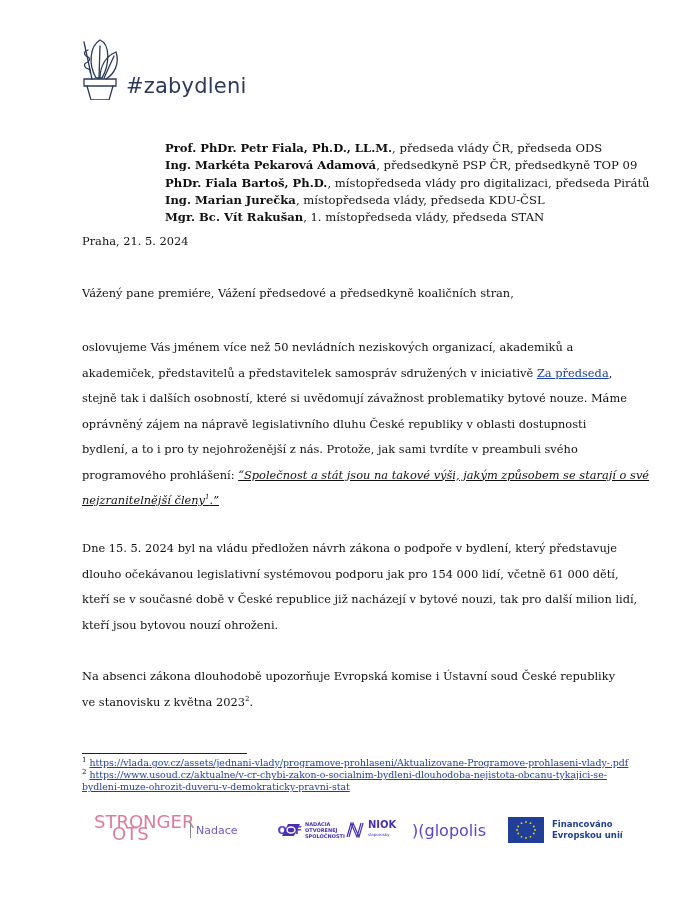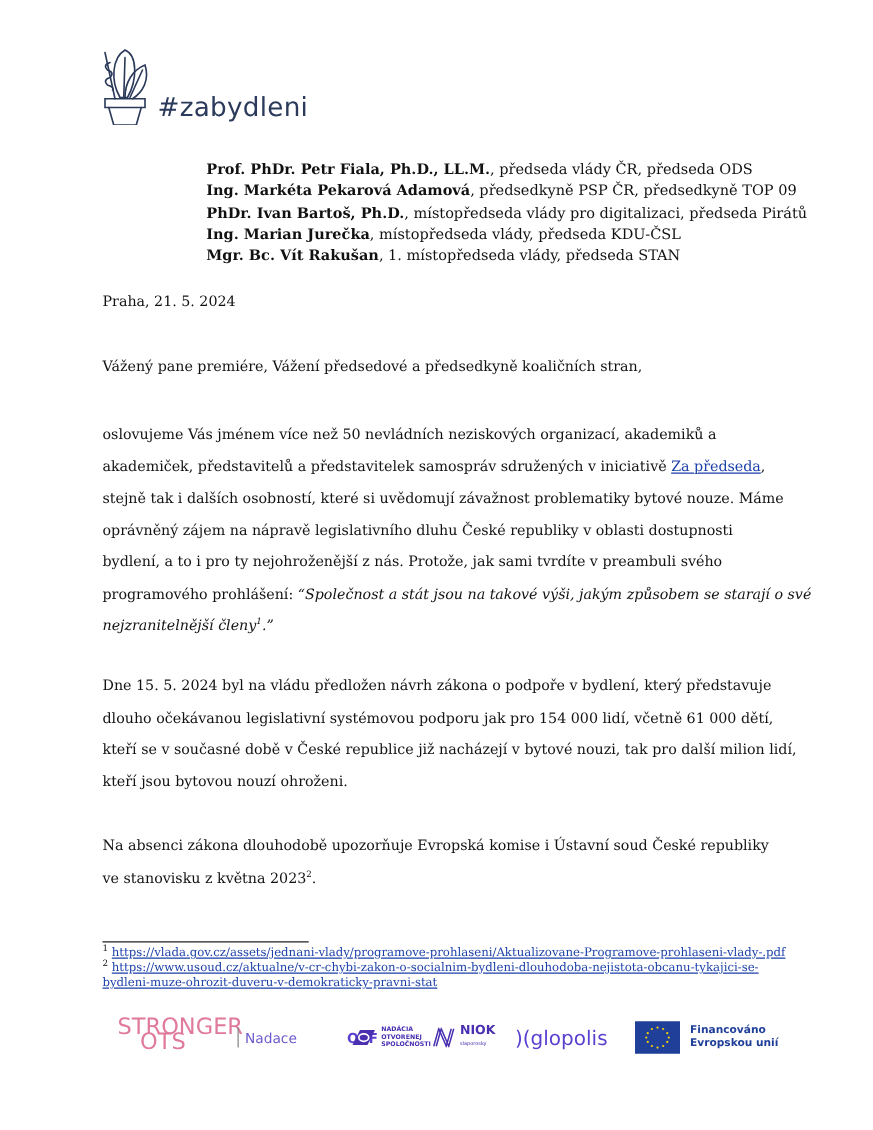--- a/index.html
+++ b/index.html
@@ -2,27 +2,27 @@
 <html><head>
 <meta charset="utf-8">
 <style>
   html, body { margin: 0; padding: 0; background: #ffffff; }
   body { width: 698px; height: 904px; position: relative; overflow: hidden;
          font-family: "DejaVu Serif", serif; color: #111; }
   .logo { position: absolute; left: 78px; top: 34px; display: flex; align-items: flex-end; justify-content: space-between; }
   .logo svg { display: block; }
   .logo-text { font-family: "DejaVu Sans", sans-serif; font-size: 21px; color: #2b3a5a;
                margin-left: 6px; margin-bottom: 2px; letter-spacing: 0.2px; }
-  .recipients { position: absolute; left: 165px; top: 127px; font-size: 11.6px; line-height: 17.3px; }
+  .recipients { position: absolute; left: 165px; top: 140px; font-size: 11.6px; line-height: 17.3px; }
   .recipients .name { font-weight: bold; }
   .recipients div { white-space: nowrap; }
   .para { position: absolute; left: 82px; font-size: 11.4px; line-height: 25.5px; width: 540px; }
   .para .line { white-space: nowrap; }
   .link { color: #1a3fa8; text-decoration: underline; }
-  .quote { font-style: italic; }
+  .quote { font-style: italic; text-decoration: underline; }
   sup { font-size: 7px; vertical-align: super; line-height: 0; }
   .fn-rule { position: absolute; left: 82px; top: 753px; width: 165px; height: 1px; background: #222; }
   .footnotes { position: absolute; left: 82px; top: 757px; font-size: 9.4px; line-height: 12px; }
   .footnotes div { white-space: nowrap; }
   .footnotes a { color: #1a3fa8; text-decoration: underline; }
   .sponsors { position: absolute; left: 90px; top: 812px; width: 560px; height: 36px; }
   .sp { position: absolute; top: 0; display: flex; align-items: center; height: 36px;
         font-family: "DejaVu Sans", sans-serif; }
   .stronger { left: 4px; color: #e07a9b; font-size: 18px; line-height: 12px; display: block; padding-top: 4px; }
   .stronger .r2 { padding-left: 18px; }
@@ -54,21 +54,21 @@
       <path d="M6 45 H38 V52 H6 Z"></path>
       <path d="M9 52 L13 66 H31 L35 52"></path>
     </g>
   </svg>
   <span class="logo-text">#zabydleni</span>
 </div>
 
 <div class="recipients">
   <div><span class="name">Prof. PhDr. Petr Fiala, Ph.D., LL.M.</span><span>, předseda vlády ČR, předseda ODS</span></div>
   <div><span class="name">Ing. Markéta Pekarová Adamová</span><span>, předsedkyně PSP ČR, předsedkyně TOP 09</span></div>
-  <div><span class="name">PhDr. Ivan Bartoš, Ph.D.</span><span>, místopředseda vlády pro digitalizaci, předseda Pirátů</span></div>
+  <div><span class="name">PhDr. Fiala Bartoš, Ph.D.</span><span>, místopředseda vlády pro digitalizaci, předseda Pirátů</span></div>
   <div><span class="name">Ing. Marian Jurečka</span><span>, místopředseda vlády, předseda KDU-ČSL</span></div>
   <div><span class="name">Mgr. Bc. Vít Rakušan</span><span>, 1. místopředseda vlády, předseda STAN</span></div>
 </div>
 
 <div class="para" style="top:229px;">Praha, 21. 5. 2024</div>
 
 <div class="para" style="top:281px;">Vážený pane premiére, Vážení předsedové a předsedkyně koaličních stran,</div>
 
 <div class="para" style="top:335px;">
   <div class="line">oslovujeme Vás jménem více než 50 nevládních neziskových organizací, akademiků a</div>

